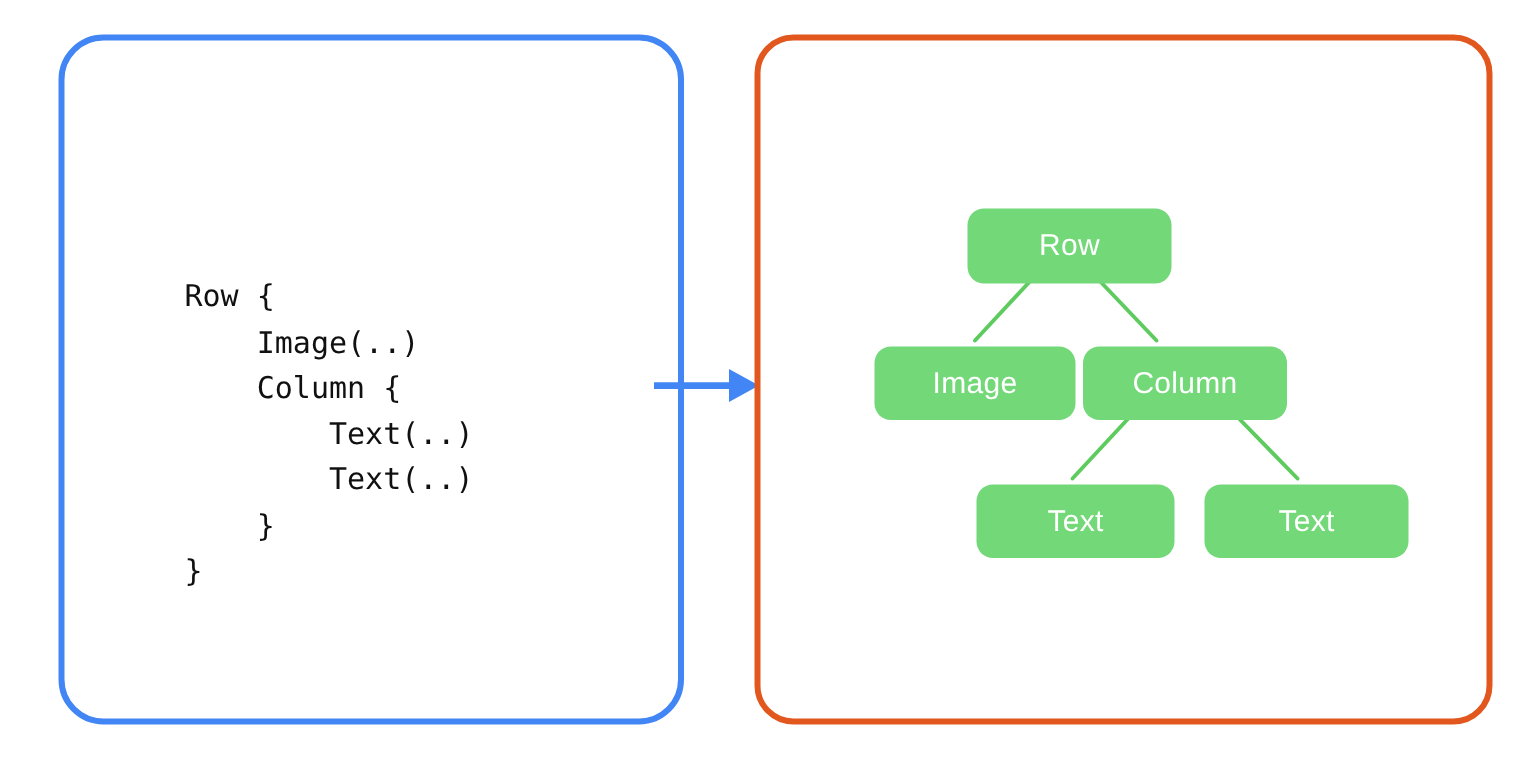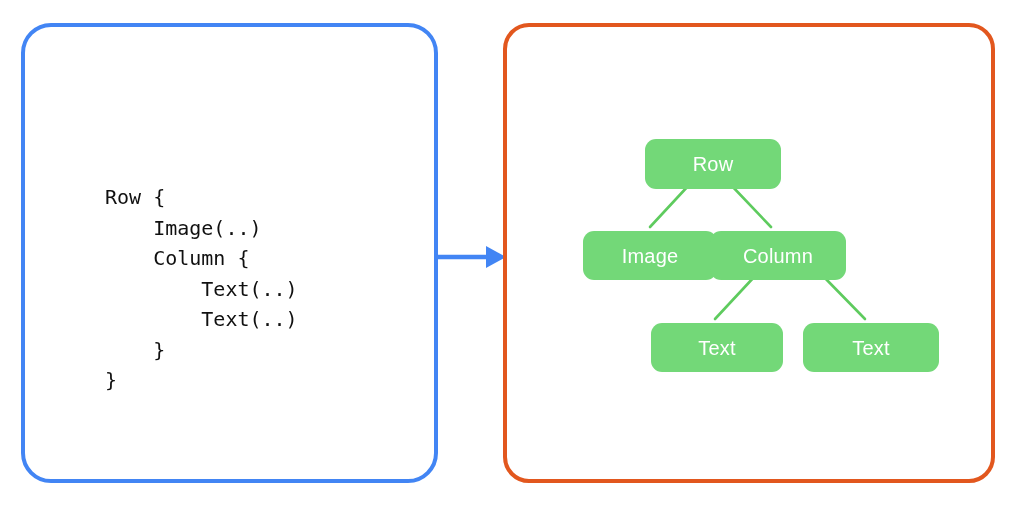--- a/index.html
+++ b/index.html
@@ -19,21 +19,21 @@
   }
 
   
   .panel {
     position: absolute;
     box-sizing: border-box;
     background: #ffffff;
     border-style: solid;
   }
   #code-panel {
-    left: 21px;
+    left: 39px;
     top: 23px;
     width: 417px;
     height: 460px;
     border-width: 4px;
     border-color: #4285f4;
     border-radius: 30px;
   }
   #tree-panel {
     left: 503px;
     top: 23px;
@@ -119,21 +119,21 @@
         </g>
     </svg>
 
     <div id="nodes-layer" style="position:absolute; left:0; top:0; width:100%; height:100%;">
         <div class="tree-node" style="left: 138px; top: 112px; width: 136px; height: 50px; background: rgb(115, 216, 120); color: rgb(255, 255, 255);">
           <span class="node-label">Row</span>
         </div>
         <div class="tree-node" style="left: 76px; top: 204px; width: 134px; height: 49px; background: rgb(115, 216, 120); color: rgb(255, 255, 255);">
           <span class="node-label">Image</span>
         </div>
-        <div class="tree-node" style="left: 203px; top: 204px; width: 136px; height: 49px; background: rgb(115, 216, 120); color: rgb(255, 255, 255);">
+        <div class="tree-node" style="left: 215px; top: 204px; width: 136px; height: 49px; background: rgb(115, 216, 120); color: rgb(255, 255, 255);">
           <span class="node-label">Column</span>
         </div>
         <div class="tree-node" style="left: 144px; top: 296px; width: 132px; height: 49px; background: rgb(115, 216, 120); color: rgb(255, 255, 255);">
           <span class="node-label">Text</span>
         </div>
         <div class="tree-node" style="left: 296px; top: 296px; width: 136px; height: 49px; background: rgb(115, 216, 120); color: rgb(255, 255, 255);">
           <span class="node-label">Text</span>
         </div>
       </div>
 

